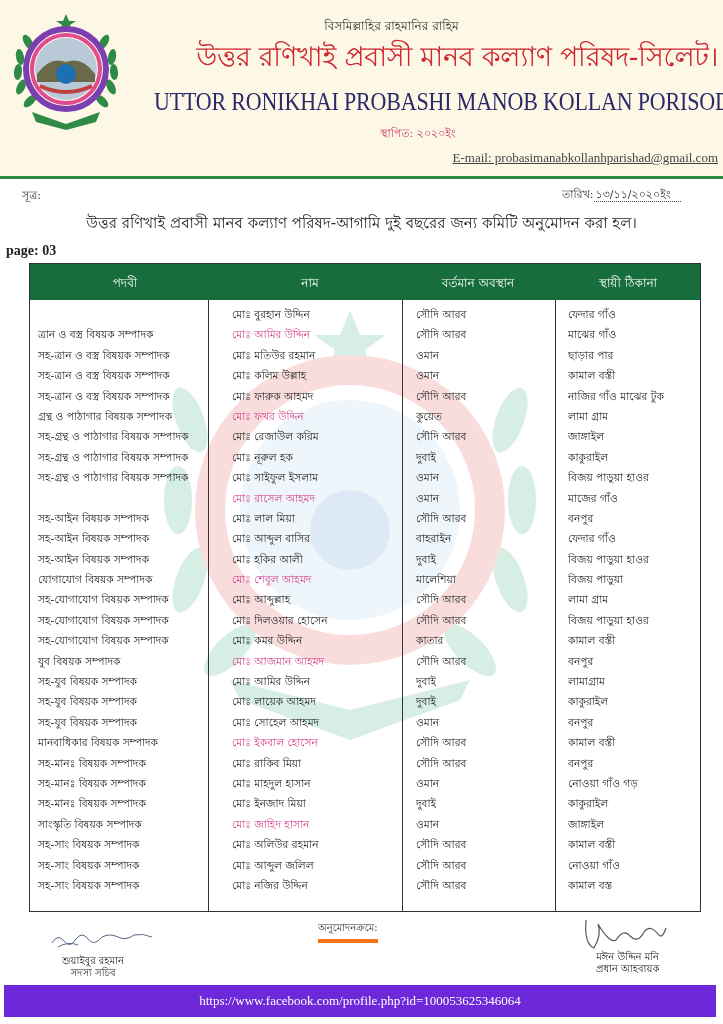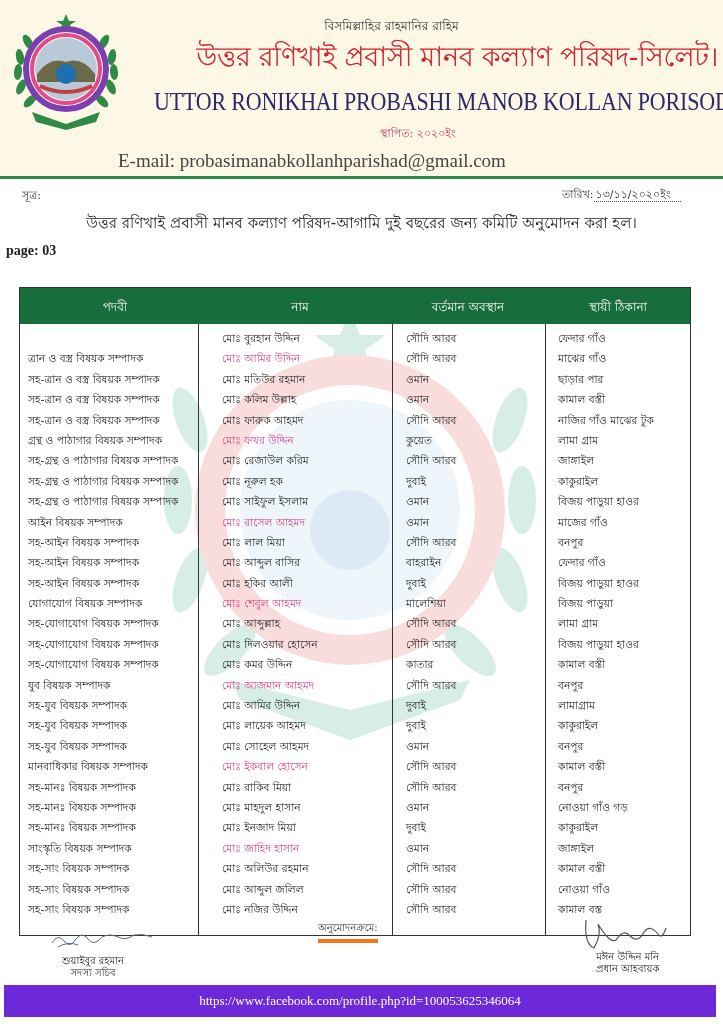--- a/index.html
+++ b/index.html
@@ -25,43 +25,43 @@
   .header .title-en {
     position: absolute; left: 118px; top: 88px; width: 600px; text-align: center;
     font-family: "Liberation Serif", serif; font-size: 25px; color: #2a2a6a;
     transform: scaleX(0.88); transform-origin: center; white-space: nowrap; letter-spacing: -0.2px;
   }
   .header .established {
     position: absolute; left: 118px; top: 125px; width: 600px; text-align: center;
     font-size: 11px; color: #c8346c;
   }
   .header .email {
-    position: absolute; left: 118px; top: 150px; width: 600px; text-align: left;
-    font-family: "Liberation Serif", serif; font-size: 19px; color: #444;
+    position: absolute; left: 118px; top: 150px; width: 600px; text-align: right;
+    font-family: "Liberation Serif", serif; font-size: 13px; color: #444; text-decoration: underline;
   }
   .header-rule {
     position: absolute; left: 0; top: 176px; width: 723px; height: 3px; background: #2e8a44;
   }
 
   .ref { position: absolute; left: 22px; top: 187px; font-size: 11px; color: #333; }
   .date { position: absolute; left: 562px; top: 186px; font-size: 11px; color: #333; }
   .date .date-val { border-bottom: 1px dotted #444; padding: 0 10px 0 2px; }
 
   .subject {
     position: absolute; left: 0; top: 211px; width: 723px; text-align: center;
     font-size: 15px; color: #222; white-space: nowrap;
   }
   .page-no {
     position: absolute; left: 6px; top: 243px;
     font-family: "Liberation Serif", serif; font-size: 14px; font-weight: bold; color: #222;
   }
 
   .table-wrap {
-    position: absolute; left: 19px; top: 263px; width: 672px; height: 649px;
-    border: 1px solid #333; background: rgba(255,255,255,0.0); margin-top: 24px;
+    position: absolute; left: 29px; top: 263px; width: 672px; height: 649px;
+    border: 1px solid #333; background: rgba(255,255,255,0.0);
   }
   .watermark {
     position: absolute; left: 150px; top: 300px; width: 400px; height: 440px;
     pointer-events: none; opacity: 0.35;
   }
   .thead {
     position: absolute; left: 0; top: 0; width: 670px; height: 36px;
     background: #176d3b; color: #fff; display: flex; align-items: center;
     font-size: 12px;
   }
@@ -229,21 +229,20 @@
         <span class="c c-loc">দুবাই</span>
         <span class="c c-addr">কাকুরাইল</span>
       </div>
       <div class="row">
         <span class="c c-post">সহ-গ্রন্থ ও পাঠাগার বিষয়ক সম্পাদক</span>
         <span class="c c-name">মোঃ সাইফুল ইসলাম</span>
         <span class="c c-loc">ওমান</span>
         <span class="c c-addr">বিজয় পাড়ুয়া হাওর</span>
       </div>
       <div class="row">
-        <span class="c c-post">আইন বিষয়ক সম্পাদক</span>
         <span class="c c-name hl">মোঃ রাসেল আহমদ</span>
         <span class="c c-loc">ওমান</span>
         <span class="c c-addr">মাজের গাঁও</span>
       </div>
       <div class="row">
         <span class="c c-post">সহ-আইন বিষয়ক সম্পাদক</span>
         <span class="c c-name">মোঃ লাল মিয়া</span>
         <span class="c c-loc">সৌদি আরব</span>
         <span class="c c-addr">বনপুর</span>
       </div>

